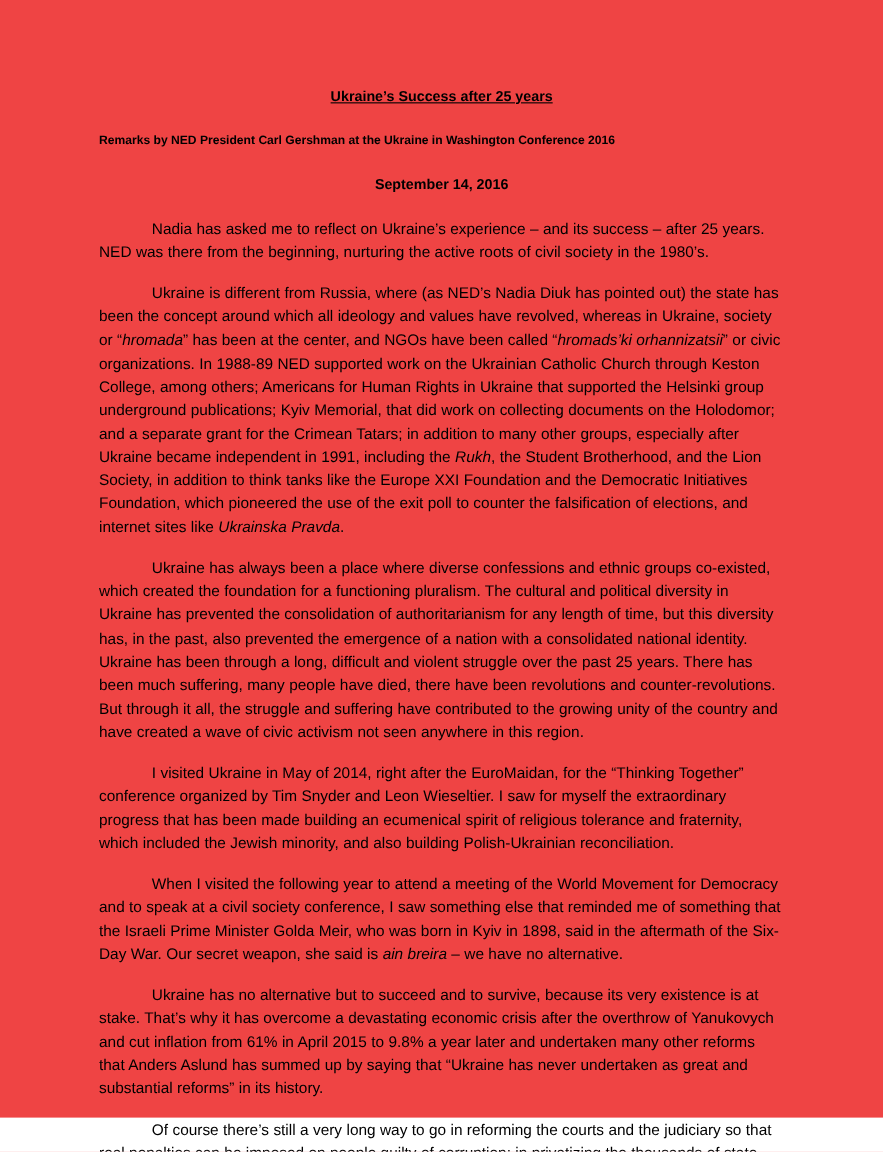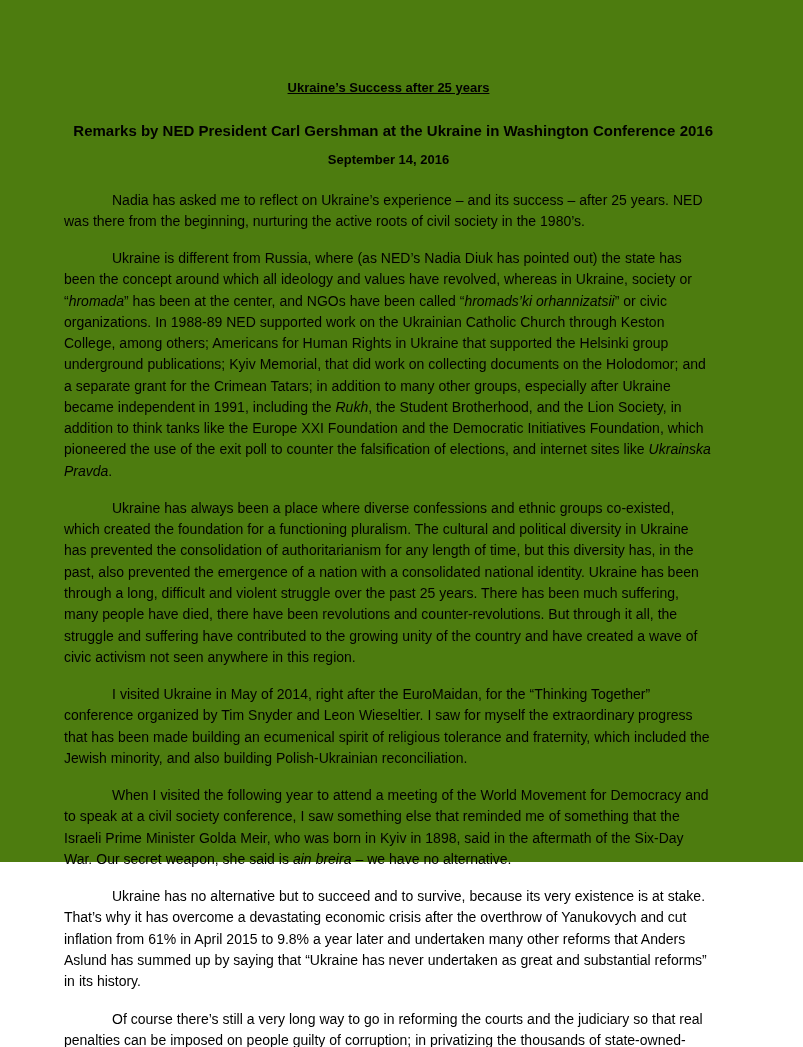--- a/index.html
+++ b/index.html
@@ -10,45 +10,45 @@
   body {
     width: 803px;
     height: 1047px;
     font-family: "Liberation Sans", sans-serif;
     color: #000000;
     overflow: hidden;
   }
   .page {
     position: relative;
     width: 803px;
-    height: 862px;
-    background: #4d7c0f;
+    height: 1016px;
+    background: #ef4444;
     box-sizing: border-box;
-    padding: 78px 90px 0 64px;
+    padding: 78px 90px 0 90px;
   }
   .doc-title {
     text-align: center;
     font-weight: bold;
     font-size: 13.0px;
     text-decoration: underline;
     margin: 0 0 0 0;
     line-height: 1.5;
   }
   .doc-subtitle {
-    text-align: right;
+    text-align: left;
     font-weight: bold;
-    font-size: 15px;
+    font-size: 11px;
     margin: 22px 0 0 0;
     line-height: 1.5;
   }
   .doc-date {
     text-align: center;
     font-weight: bold;
     font-size: 13.0px;
-    margin: 8px 0 0 0;
+    margin: 22px 0 0 0;
     line-height: 1.5;
   }
   .body-block {
     margin-top: 20px;
   }
   p.para {
     font-size: 14px;
     line-height: 1.52;
     margin: 0 0 16px 0;
     text-indent: 48px;

